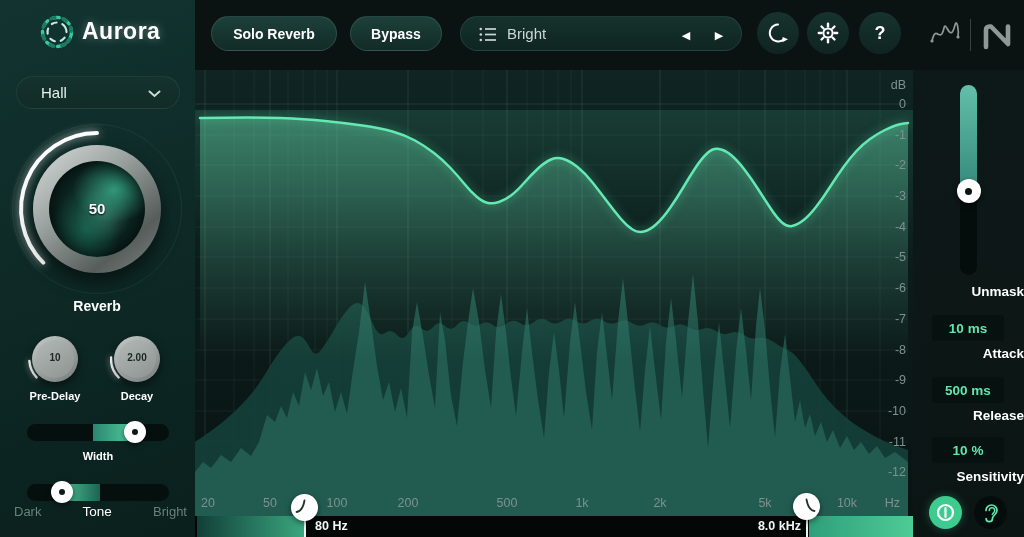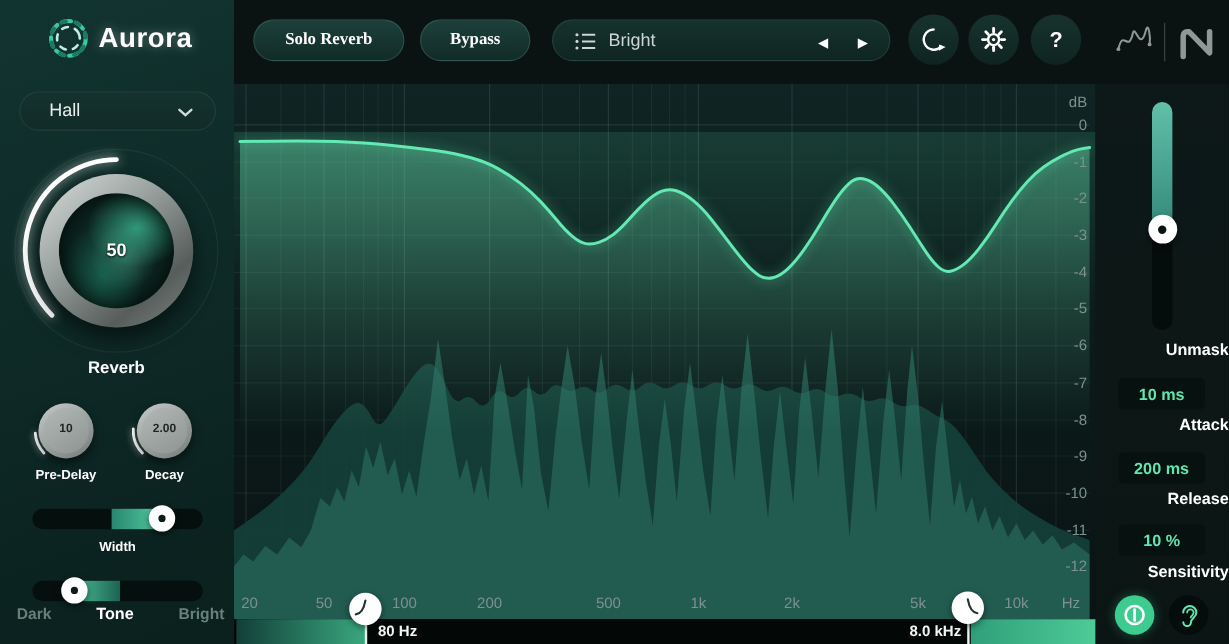--- a/index.html
+++ b/index.html
@@ -44,28 +44,28 @@
     color:#1d2624;font-size:10px;font-weight:bold;}
   .small-label{color:#fff;font-size:11px;font-weight:bold;text-align:center;}
 
   .hslider{width:142px;height:17px;border-radius:9px;background:#05100e;cursor:pointer;}
   .hslider .fill{position:absolute;top:0;height:17px;}
   .hslider .handle{position:absolute;top:-3px;width:22px;height:22px;border-radius:50%;background:#fff;
     box-shadow:0 2px 5px rgba(0,0,0,.55);}
   .hslider .handle::after{content:"";position:absolute;left:8px;top:8px;width:6px;height:6px;
     border-radius:50%;background:#0c1a18;}
   .tone-row{left:14px;top:504px;width:173px;display:flex;justify-content:space-between;}
-  .tone-row .side{color:#66807b;font-size:13px;font-weight:bold;}
-  .tone-row .mid{color:#fff;font-size:13.5px;font-weight:bold;}
+  .tone-row .side{color:#66807b;font-size:13px;font-weight:normal;}
+  .tone-row .mid{color:#fff;font-size:13.5px;font-weight:normal;}
 
   
   .top-bar{left:195px;top:0;width:829px;height:70px;background:#0a1312;}
   .pill{height:35px;border-radius:18px;box-sizing:border-box;cursor:pointer;
     background:linear-gradient(180deg,#1d403a,#122b27);border:1px solid rgba(120,170,160,.22);
-    color:#fff;font-size:14px;font-weight:bold;display:flex;align-items:center;justify-content:center;font-family:Liberation Serif, serif;}
+    color:#fff;font-size:14px;font-weight:bold;display:flex;align-items:center;justify-content:center;}
   .presets-bar{left:265px;top:16px;width:282px;height:35px;border-radius:18px;box-sizing:border-box;
     background:linear-gradient(180deg,#16322d,#0f2521);border:1px solid rgba(120,170,160,.16);cursor:pointer;}
   .presets-bar .ptxt{position:absolute;left:46px;top:8px;color:#ccd6d3;font-size:15px;}
   .nav-arrow{position:absolute;top:6px;width:24px;height:24px;color:#fff;font-size:11px;
     display:flex;align-items:center;justify-content:center;cursor:pointer;}
   .circ-btn{width:42px;height:42px;border-radius:50%;background:linear-gradient(180deg,#17332e,#0f2420);
     display:flex;align-items:center;justify-content:center;cursor:pointer;}
   .help-q{color:#fff;font-size:18px;font-weight:bold;}
   .brand-divider{left:775px;top:19px;width:1px;height:32px;background:#38423f;}
 
@@ -343,21 +343,21 @@
   <div class="abs right-panel">
     <div class="abs vslider">
       <div class="vfill"></div>
       <div class="vhandle"></div>
     </div>
     <div class="abs rp-label" style="top:214px">Unmask</div>
 
     <div class="abs val-box" style="top:245px">10 ms</div>
     <div class="abs rp-label" style="top:276px">Attack</div>
 
-    <div class="abs val-box" style="top:307px">200 ms</div>
+    <div class="abs val-box" style="top:307px">500 ms</div>
     <div class="abs rp-label" style="top:338px">Release</div>
 
     <div class="abs val-box" style="top:367px">10 %</div>
     <div class="abs rp-label" style="top:399px">Sensitivity</div>
 
     <div class="abs round-btn power-btn">
       <svg width="33" height="33" viewBox="0 0 33 33">
         <circle cx="16.5" cy="16.5" r="7.5" fill="none" stroke="#fff" stroke-width="2.2"></circle>
         <line x1="16.5" y1="12" x2="16.5" y2="21" stroke="#fff" stroke-width="2.2" stroke-linecap="round"></line>
       </svg>

